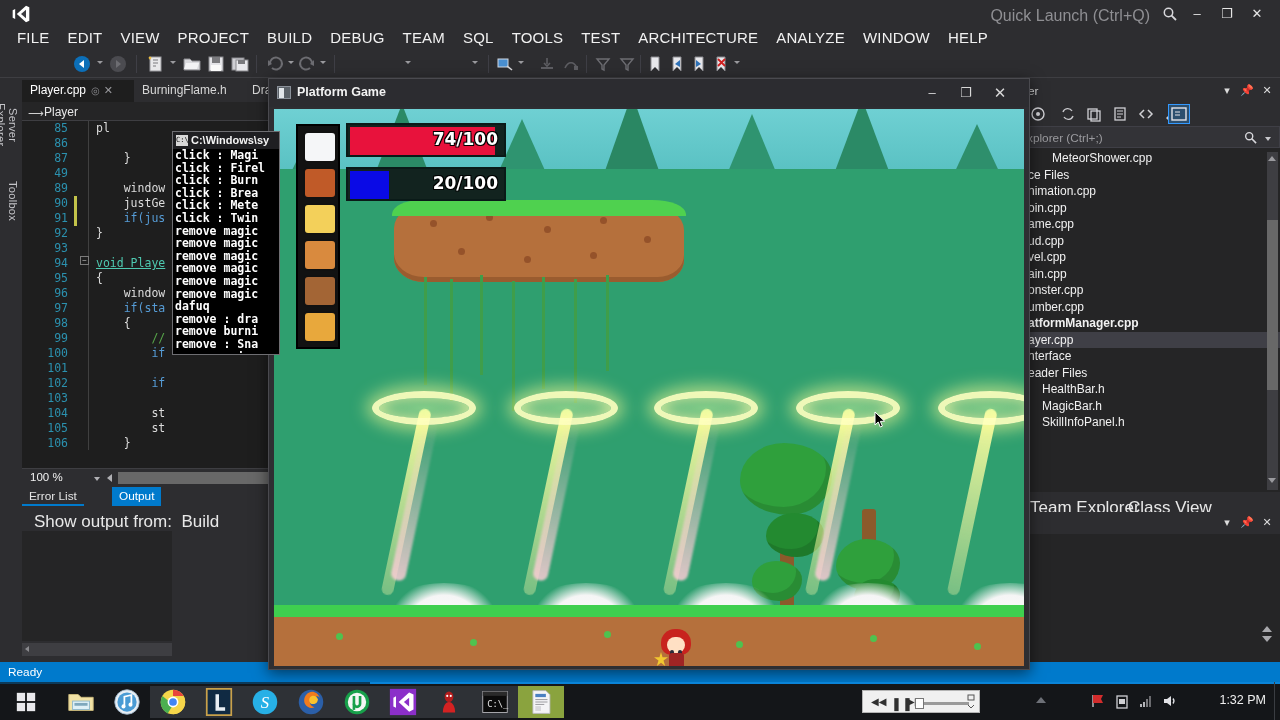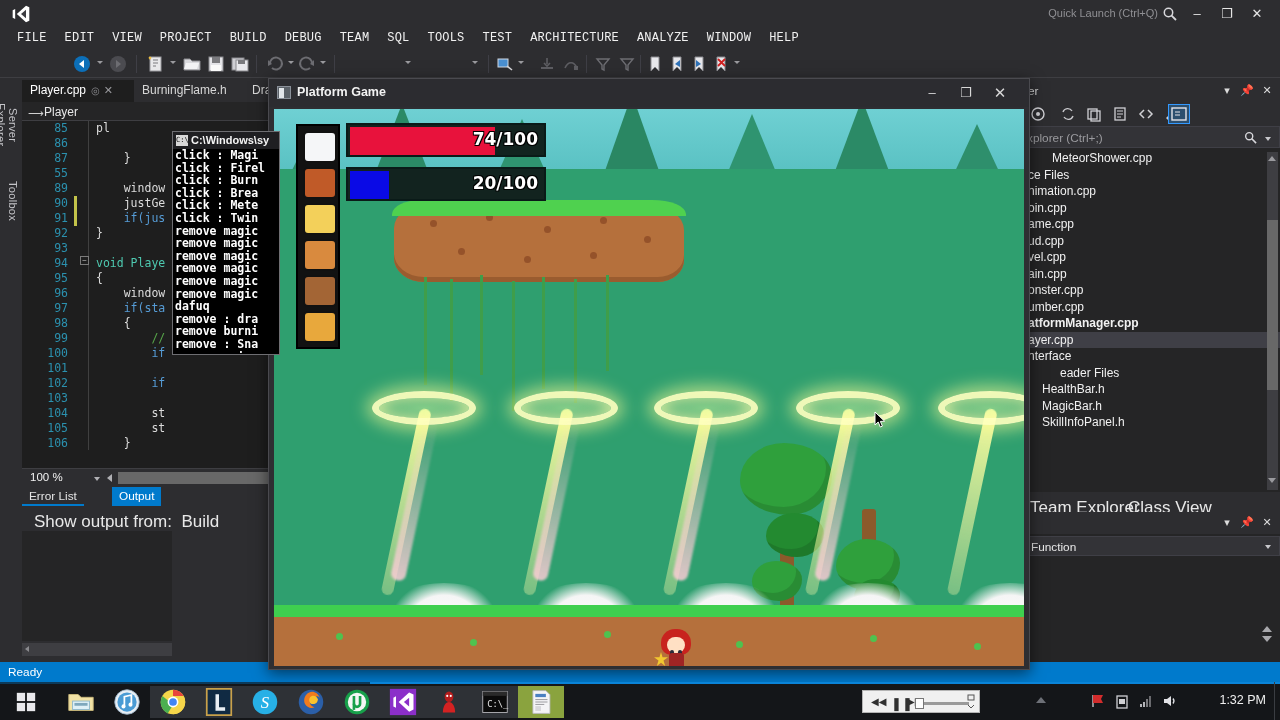--- a/index.html
+++ b/index.html
@@ -24,42 +24,41 @@
     background: #2d2d30;
   }
   #vs-logo {
     position: absolute; left: 10px; top: 4px; width: 22px; height: 20px;
   }
   #app-title {
     position: absolute; left: 40px; top: 6px;
     font-size: 12.5px; color: #b9b9bd; white-space: nowrap;
   }
   #quick-launch {
-    position: absolute; right: 122px; top: 7px;
-    font-size: 11px; color: #8f8f93; white-space: nowrap;
+    position: absolute; right: 130px; top: 7px;
+    font-size: 16px; color: #8f8f93; white-space: nowrap;
   }
   #ql-search-icon { position: absolute; right: 102px; top: 6px; width:16px;height:16px; }
   .wincap {
     position: absolute; top: 6px; width: 22px; height: 16px;
     color: #e5e5e5; font-size: 13px; text-align: center; line-height: 16px;
   }
   #win-min { right: 72px; }
   #win-max { right: 42px; }
   #win-close { right: 12px; }
 
   
   #menubar {
     position: absolute; left:0; top:28px; width:1280px; height:22px;
     background: #2d2d30;
   }
   .menu-item {
     float: left; height: 22px; line-height: 20px;
-    padding: 0 9px; font-size: 12px; color: #f1f1f1; white-space: nowrap;
+    padding: 0 9px; font-size: 15px; color: #f1f1f1; white-space: nowrap;
     letter-spacing: 0.2px;
-    font-family: Liberation Mono, monospace;
   }
   .menu-item:first-child { margin-left: 8px; }
 
   
   #toolbar {
     position: absolute; left:0; top:50px; width:1280px; height:28px;
     background: #2d2d30; border-bottom: 1px solid #3e3e42;
   }
   .tb { position: absolute; top: 4px; height: 20px; }
   .tb-sep {
@@ -139,21 +138,21 @@
     color: #2b91af; font-family: "DejaVu Sans Mono", monospace; font-size: 11.5px;
   }
   .cg { 
     position: absolute; left: 52px; width: 3px; height: 15px;
   }
   .codetext {
     position: absolute; left: 74px; color: #dcdcdc; white-space: pre;
     font-family: "DejaVu Sans Mono", monospace; font-size: 11.5px;
   }
   .k-blue { color: #569cd6; }
-  .k-green { color: #4ec9b0; }
+  .k-green { color: #4ec9b0; text-decoration: underline; }
   .k-plain { color: #dcdcdc; }
   .k-comment { color: #57a64a; }
   #indent-guide {
     position: absolute; left: 66px; top: 0; width: 1px; height: 329px;
     background: #404040;
   }
   .fold-box {
     position: absolute; left: 58px; width: 9px; height: 9px;
     border: 1px solid #7b7b7b; color: #c0c0c0; font-size: 8px;
     line-height: 7px; text-align: center; background: #1e1e1e;
@@ -476,21 +475,21 @@
   #hud-skills {
     position: absolute; left: 22px; top: 15px; width: 44px; height: 225px;
     background: #121212; border: 2px solid #000;
   }
   .skill-slot {
     position: absolute; left: 5px; width: 34px; height: 32px;
     border: 2px solid #111; border-radius: 5px;
   }
   #hud-bars { position: absolute; left: 72px; top: 14px; width: 200px; height: 78px; }
   .bar-frame {
-    position: absolute; left: 0; width: 200px; height: 34px;
+    position: absolute; left: 0; width: 160px; height: 34px;
     background: #12231f; border: 2px solid #0a1a18; padding-left: 36px;
   }
   .bar-fill { position: absolute; left: 2px; top: 2px; height: 28px; }
   .bar-text {
     position: absolute; right: 6px; top: 4px;
     font-family: "DejaVu Sans", sans-serif;
     font-size: 17px; font-weight: bold; color: #ffffff;
     text-shadow: 1px 1px 0 #000, -1px 1px 0 #000, 1px -1px 0 #000, -1px -1px 0 #000;
   }
 
@@ -734,21 +733,21 @@
             </div>
             <div class="code-row">
               <span class="ln">86</span>
               <span class="codetext k-plain"></span>
             </div>
             <div class="code-row">
               <span class="ln">87</span>
               <span class="codetext k-plain">    }</span>
             </div>
             <div class="code-row">
-              <span class="ln">55</span>
+              <span class="ln">49</span>
               <span class="codetext k-plain"></span>
             </div>
             <div class="code-row">
               <span class="ln">89</span>
               <span class="codetext k-plain">    window</span>
             </div>
             <div class="code-row">
               <span class="ln">90</span>
               <span class="cg" style="background: rgb(195, 195, 74);"></span>
               <span class="codetext k-plain">    justGe</span>
@@ -931,21 +930,21 @@
           <div class="trow">
             <span class="tlabel" style="left: 6px; font-weight: bold;">atformManager.cpp</span>
           </div>
           <div class="trow sel">
             <span class="tlabel" style="left: 6px;">ayer.cpp</span>
           </div>
           <div class="trow">
             <span class="tlabel" style="left: 6px;">nterface</span>
           </div>
           <div class="trow">
-            <span class="tlabel" style="left: 6px; margin-left: 32px;">eader Files</span>
+            <span class="tlabel" style="left: 6px;">eader Files</span>
           </div>
           <div class="trow">
             <span class="tlabel" style="left: 20px;">HealthBar.h</span>
           </div>
           <div class="trow">
             <span class="tlabel" style="left: 20px;">MagicBar.h</span>
           </div>
           <div class="trow">
             <span class="tlabel" style="left: 20px;">SkillInfoPanel.h</span>
           </div>
@@ -958,24 +957,20 @@
         <div class="sbtab" style="left:2px">Team Explorer</div>
         <div class="sbtab" style="left:100px">Class View</div>
       </div>
     </div>
 
     <div id="props">
       <div id="props-head">
         <span class="panel-btn" style="right:46px">▾</span>
         <span class="panel-btn" style="right:26px">📌</span>
         <span class="panel-btn" style="right:6px">✕</span>
-      </div>
-      <div id="props-combo">
-        <span id="props-combo-text">Function</span>
-        <span id="props-combo-caret"></span>
       </div>
       <div id="props-body">
         <div id="props-spin-up"></div>
         <div id="props-spin-dn"></div>
       </div>
     </div>
   </div>
 
   <div id="gamewin">
     <div id="game-title-bar">

